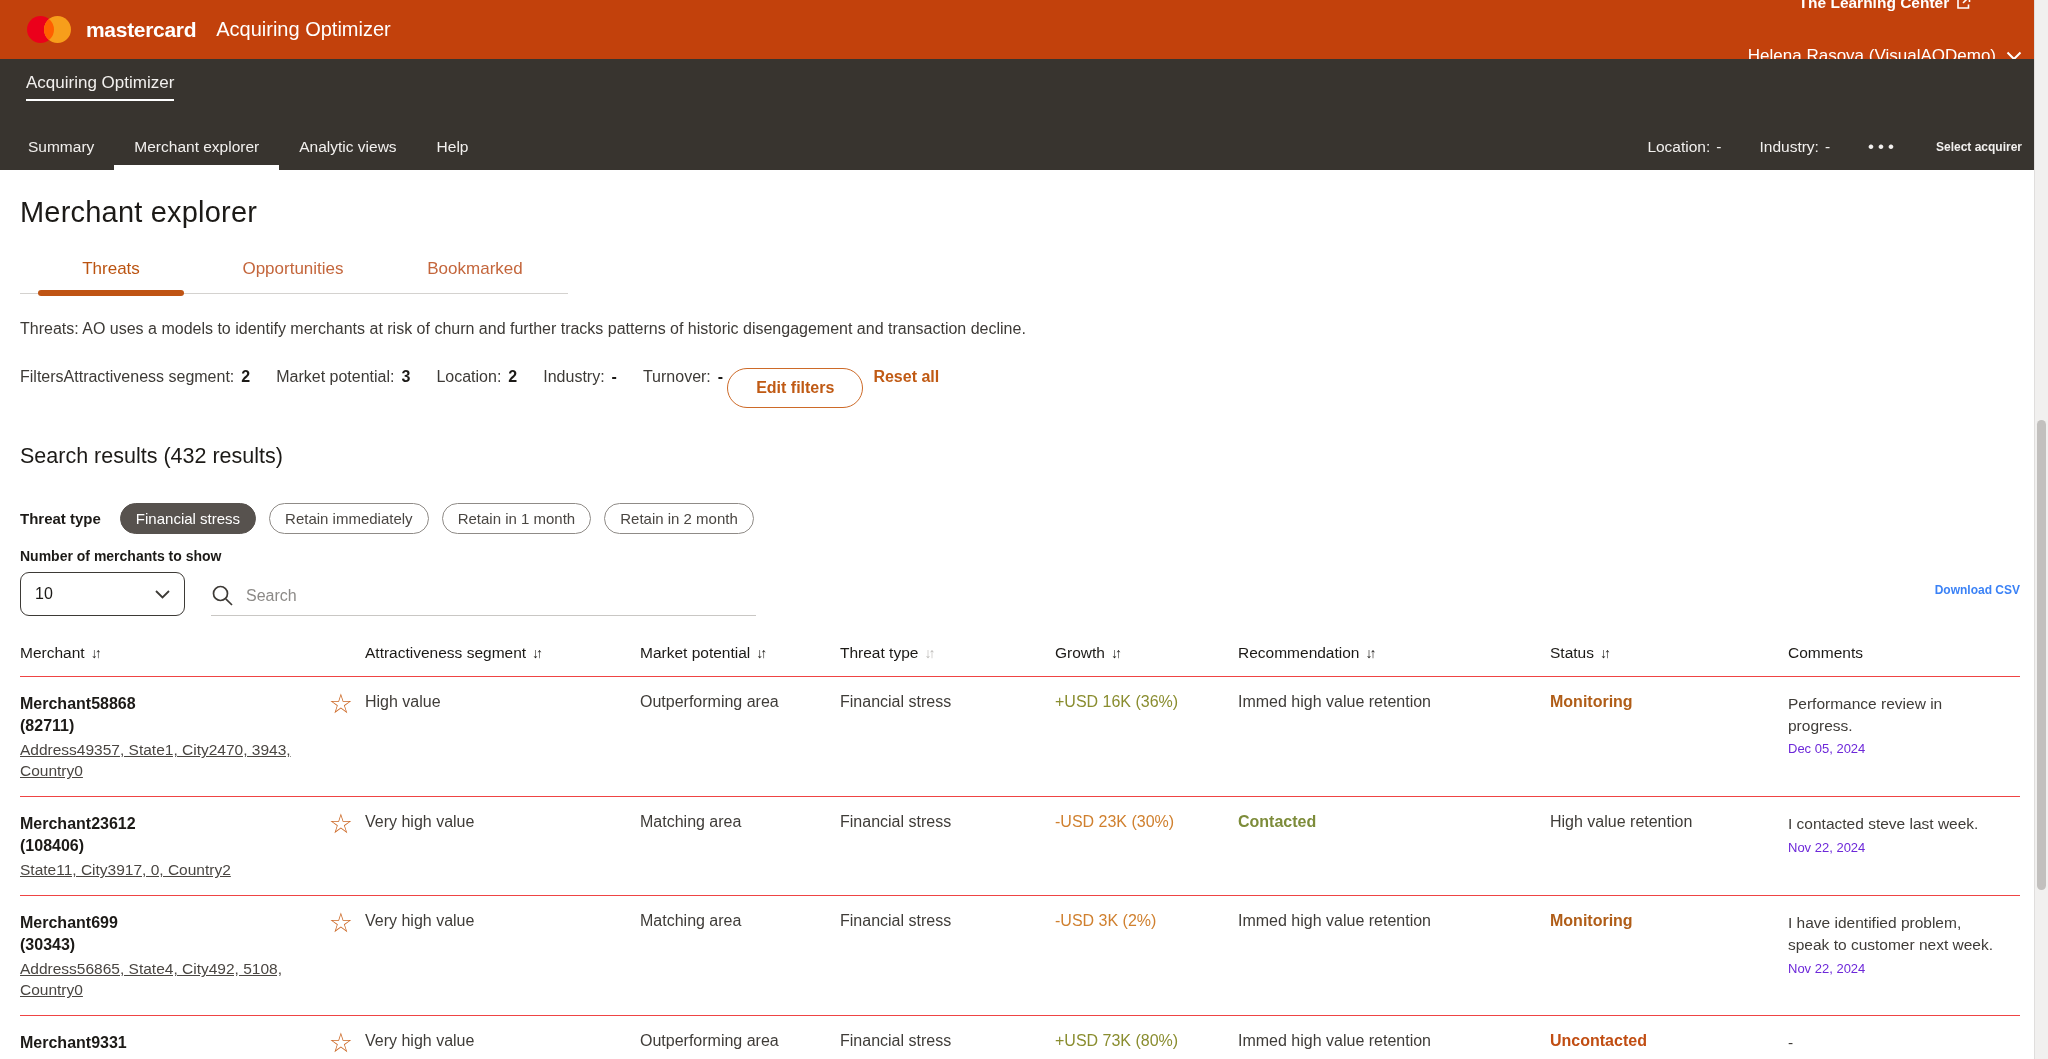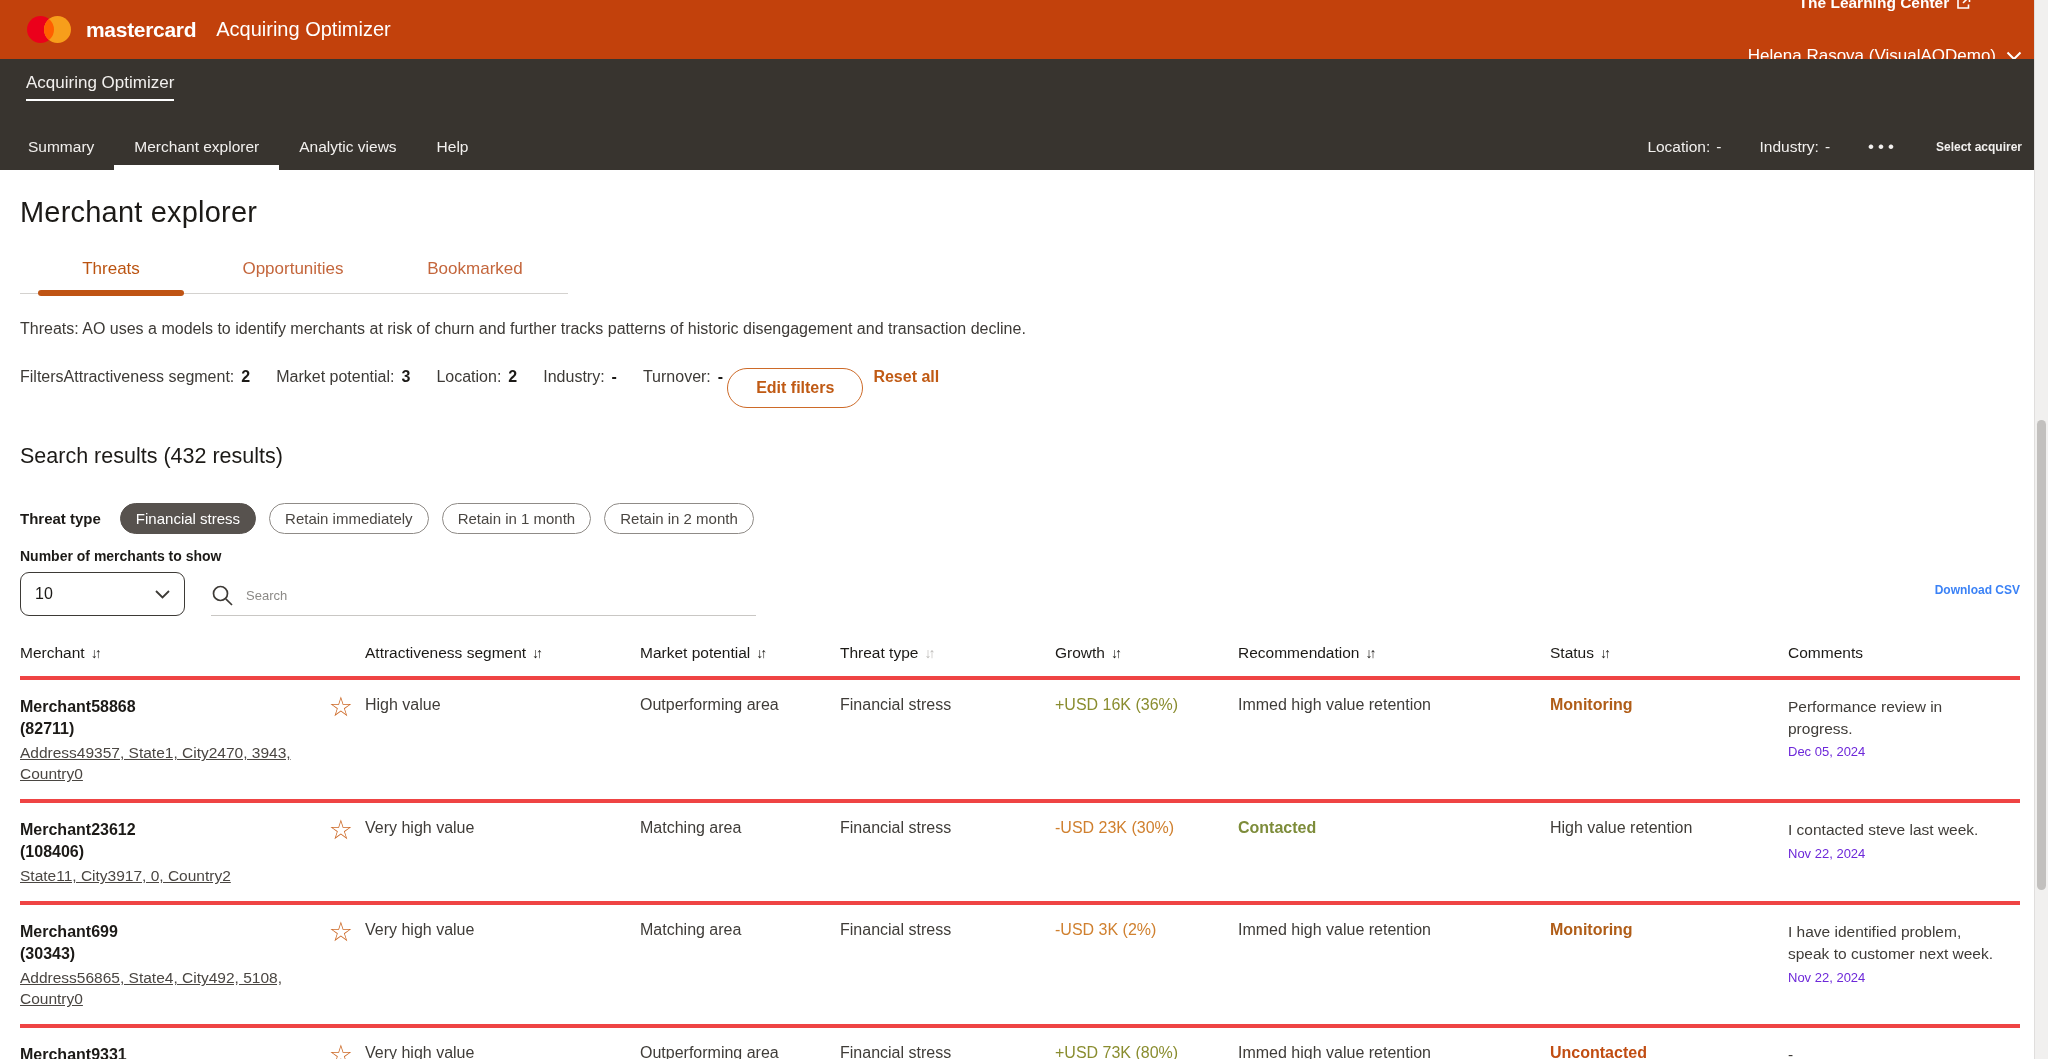--- a/index.html
+++ b/index.html
@@ -66,33 +66,33 @@
   .chip.selected { background:#57524e; border-color:#57524e; color:#fff; }
 
   .controls { margin-top:14px; position:relative; }
   .count-label { font-size:14px; font-weight:700; color:#1c1a17; }
   .controls-line { display:flex; align-items:flex-end; margin-top:8px; }
   .count-select { width:165px; height:44px; border:1px solid #3d3a36; border-radius:9px;
     display:flex; align-items:center; justify-content:space-between; padding:0 14px;
     font-size:16px; color:#1c1a17; cursor:pointer; background:#fff; }
   .search-wrap { display:flex; align-items:center; gap:12px; margin-left:26px; width:545px;
     border-bottom:1px solid #c9c7c4; padding-bottom:8px; }
-  .search-input { border:none; outline:none; font-size:13px; color:#1c1a17; flex:1;
+  .search-input { border:none; outline:none; font-size:16px; color:#1c1a17; flex:1;
     font-family:"Liberation Sans", sans-serif; }
   .search-input::placeholder { color:#8c8a87; }
   .download-csv { position:absolute; right:0; bottom:19px; color:#3b82f6; font-weight:700;
     font-size:12px; cursor:pointer; background:none; border:none; font-family:"Liberation Sans", sans-serif; }
 
   
   .grid-cols { display:grid; grid-template-columns:345px 275px 200px 215px 183px 312px 238px 1fr; }
   .thead { margin-top:28px; padding-bottom:14px; }
   .th { font-size:15.5px; color:#1c1a17; display:flex; align-items:center; gap:6px; cursor:pointer; }
   .sort-icon { font-size:14px; letter-spacing:-3px; color:#1c1a17; }
   .sort-icon.dim { color:#bdbbb8; }
-  .trow { border-top:4px solid #ef4444; padding:16px 0 14px 0; min-height:82px; }
+  .trow { border-top:1px solid #ef4444; padding:16px 0 14px 0; min-height:82px; }
   .cell { font-size:16px; color:#3f3c38; padding-right:18px; }
   .merchant-cell { display:flex; justify-content:space-between; align-items:flex-start; padding-right:12px; }
   .merchant-name, .merchant-id { font-weight:700; font-size:16px; color:#1c1a17; line-height:1.35; }
   .merchant-address { font-size:15.5px; color:#4a4642; margin-top:4px; line-height:1.35; max-width:290px;text-decoration:underline; }
   .star { color:#cd6a28; font-size:27px; line-height:1; cursor:pointer; margin-top:-2px; }
   .growth.positive { color:#8a8d2f; }
   .growth.negative { color:#d0802f; }
   .status { font-weight:700; }
   .status.monitoring { color:#b05d17; }
   .status.contacted { color:#7d8c3a; }

